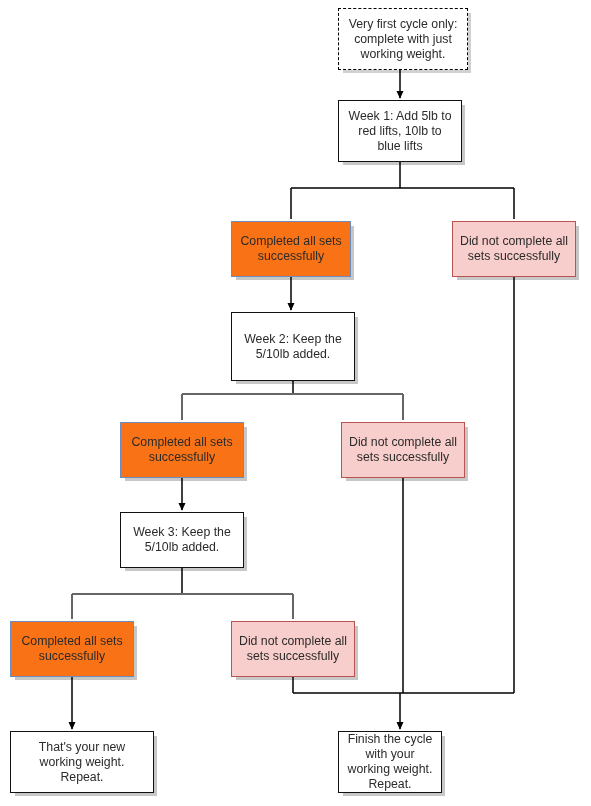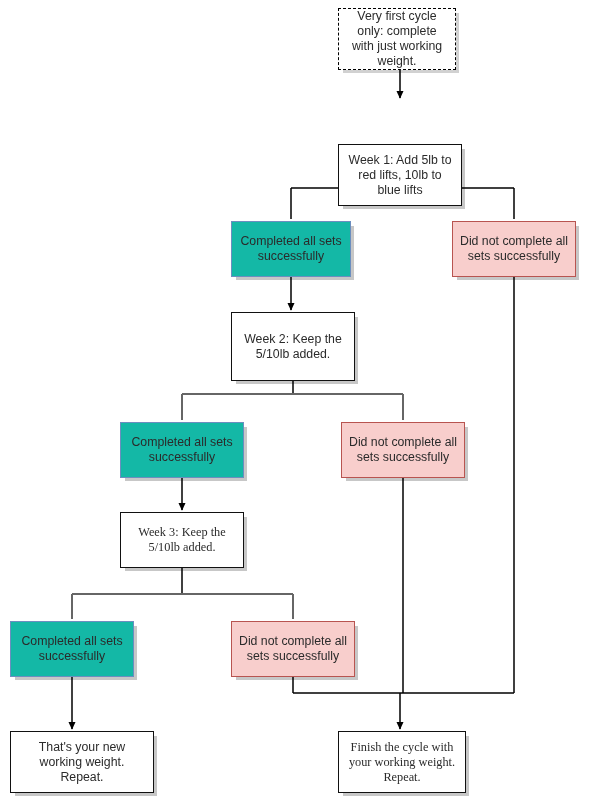--- a/index.html
+++ b/index.html
@@ -47,21 +47,21 @@
     background: #ffffff;
     border: 1.4px solid #111111;
     box-shadow: 4px 4px 0 -1px rgba(0,0,0,0.22);
   }
   .node-dashed {
     background: #ffffff;
     border: 1.6px dashed #000000;
     box-shadow: 4px 4px 0 -1px rgba(0,0,0,0.18);
   }
   .node-blue {
-    background: #14b8a6;
+    background: #f97316;
     border: 1.4px solid #6c8ebf;
     box-shadow: 4px 4px 0 -1px rgba(0,0,0,0.22);
   }
   .node-red {
     background: #f8cecc;
     border: 1.4px solid #b85450;
     box-shadow: 4px 4px 0 -1px rgba(0,0,0,0.22);
   }
 </style>
 </head>
@@ -115,25 +115,25 @@
 
     <g>
       <path d="M514,277 L514,693" stroke="#000000" stroke-width="1.5" fill="none"></path>
       <path d="M403,478 L403,693" stroke="#000000" stroke-width="1.5" fill="none"></path>
       <path d="M293,677 L293,693" stroke="#000000" stroke-width="1.5" fill="none"></path>
       <path d="M293,693 L514,693" stroke="#000000" stroke-width="1.5" fill="none"></path>
       <path d="M400,693 L400,729" stroke="#000000" stroke-width="1.5" fill="none" marker-end="url(#arrow-black)"></path>
     </g>
   </svg>
 
-  <div class="node node-dashed" style="left:338px; top:8px; width:118px; height:62px;">
+  <div class="node node-dashed" style="left:338px; top:8px; width:130px; height:62px;">
     <span class="label">Very first cycle only: complete with just working weight.</span>
   </div>
 
-  <div class="node node-plain" style="left:338px; top:100px; width:124px; height:62px;margin-top:44px;">
+  <div class="node node-plain" style="left:338px; top:100px; width:124px; height:62px;">
     <span class="label">Week 1: Add 5lb to red lifts, 10lb to blue lifts</span>
   </div>
 
   <div class="node node-blue" style="left:231px; top:221px; width:120px; height:56px;">
     <span class="label">Completed all sets successfully</span>
   </div>
 
   <div class="node node-red" style="left:452px; top:221px; width:124px; height:56px;">
     <span class="label">Did not complete all sets successfully</span>
   </div>
@@ -143,33 +143,33 @@
   </div>
 
   <div class="node node-blue" style="left:120px; top:422px; width:124px; height:56px;">
     <span class="label">Completed all sets successfully</span>
   </div>
 
   <div class="node node-red" style="left:341px; top:422px; width:124px; height:56px;">
     <span class="label">Did not complete all sets successfully</span>
   </div>
 
-  <div class="node node-plain" style="left:120px; top:512px; width:124px; height:56px;font-family:Liberation Serif, serif;">
+  <div class="node node-plain" style="left:120px; top:512px; width:124px; height:56px;">
     <span class="label">Week 3: Keep the 5/10lb added.</span>
   </div>
 
   <div class="node node-blue" style="left:10px; top:621px; width:124px; height:56px;">
     <span class="label">Completed all sets successfully</span>
   </div>
 
   <div class="node node-red" style="left:231px; top:621px; width:124px; height:56px;">
     <span class="label">Did not complete all sets successfully</span>
   </div>
 
   <div class="node node-plain" style="left:10px; top:731px; width:144px; height:62px;">
     <span class="label">That's your new working weight. Repeat.</span>
   </div>
 
-  <div class="node node-plain" style="left:338px; top:731px; width:128px; height:62px;font-family:Liberation Serif, serif;">
+  <div class="node node-plain" style="left:338px; top:731px; width:104px; height:62px;">
     <span class="label">Finish the cycle with your working weight. Repeat.</span>
   </div>
 
 </div>
 
 </body></html>

